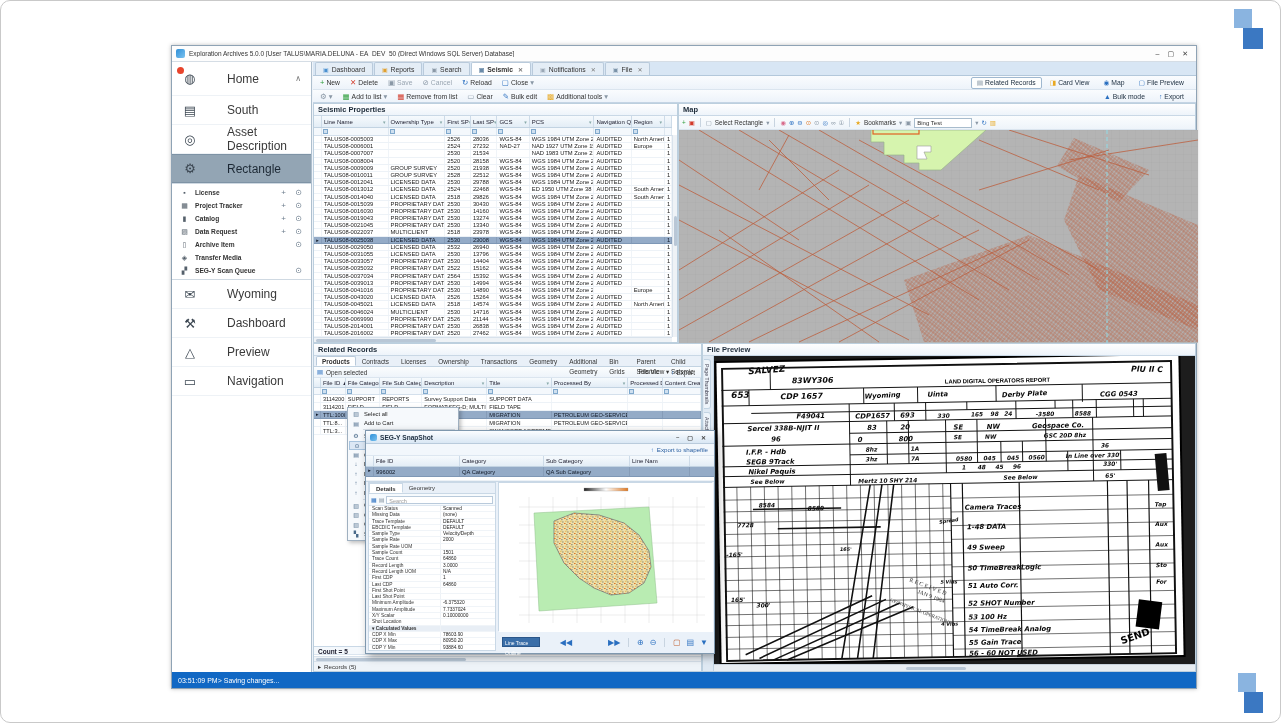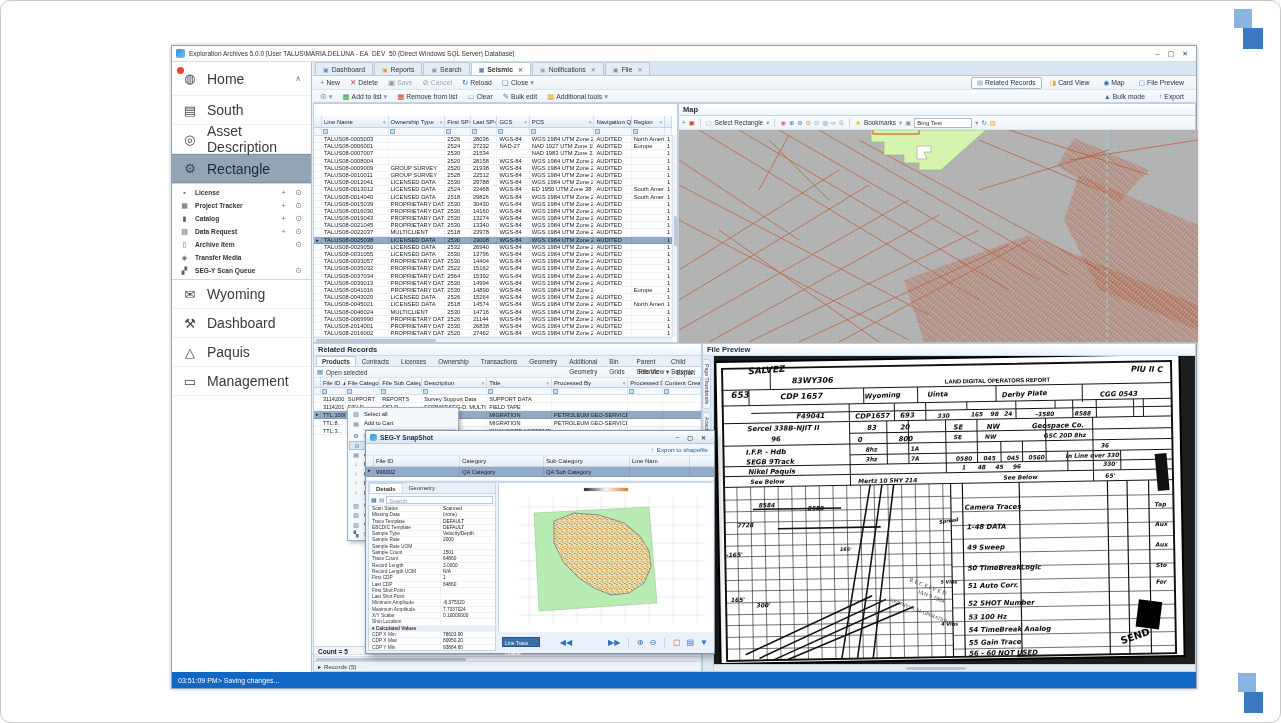--- a/index.html
+++ b/index.html
@@ -9,21 +9,21 @@
   .app{position:absolute;left:170px;top:44px;width:1026px;height:644px;background:#eef3f9;border:1px solid #8fa3b5;box-shadow:0 0 4px rgba(0,0,0,.25);font-size:7px;color:#222;}
   .titlebar{position:absolute;left:0;top:0;right:0;height:16px;background:#fdfdfd;border-bottom:1px solid #d5dde5;display:flex;align-items:center;padding:0 4px;gap:4px;}
   .titlebar .ttl{font-size:6.5px;color:#333;flex:1;white-space:nowrap;overflow:hidden;}
   .appicon{width:9px;height:9px;background:linear-gradient(135deg,#2e8fd8,#7bc2ef);border-radius:2px;}
   .winbtns{display:flex;gap:8px;font-size:7px;color:#444;padding-right:4px;}
   .sidebar{position:absolute;left:0;top:16px;width:140px;bottom:16px;background:#fff;border-right:1px solid #aebfce;overflow:hidden;}
   .sb-item{display:flex;align-items:center;gap:9px;padding:0 10px;height:29px;border-bottom:1px solid #eef2f6;color:#3a3a3a;cursor:pointer;}
   .sb-item.first{height:34px;}
   .sb-item.sel{background:#93a5b4;border-top:1px solid #7e93a5;border-bottom:1px solid #7e93a5;color:#1d2935;}
   .sb-ic{font-size:13px;width:16px;text-align:center;color:#3c4752;position:relative;}
-  .sb-lbl{font-size:14px;flex:1;}
+  .sb-lbl{font-size:12px;flex:1;margin-left:20px;}
   .sb-ch{font-size:8px;color:#777;}
   .reddot{position:absolute;left:-5px;top:-4px;width:7px;height:7px;border-radius:50%;background:#e8442c;}
   .sb-sub{border-bottom:1px solid #cfd9e2;border-top:1px solid #cfd9e2;background:#fff;padding:2px 0;}
   .sb-subitem{display:flex;align-items:center;gap:6px;height:13px;padding:0 8px;color:#333;}
   .sb-subitem .sic{font-size:7px;width:9px;color:#55606b;text-align:center;}
   .sb-subitem .slbl{flex:1;font-size:6.6px;font-weight:bold;}
   .sb-subitem .act{font-size:8px;color:#6b7c8c;width:9px;text-align:center;}
   .statusbar{position:absolute;left:0;bottom:0;right:0;height:16px;background:#1168c4;color:#fff;font-size:7px;display:flex;align-items:center;padding:0 6px;}
   .main{position:absolute;left:141px;top:16px;right:0;bottom:16px;background:#e8eef5;}
   .tabstrip{position:absolute;left:0;top:0;right:0;height:14px;background:#d8e6f4;border-bottom:1px solid #b3c8db;display:flex;align-items:flex-end;padding-left:2px;}
@@ -178,25 +178,25 @@
         <div class="sb-item">
           <span class="sb-ic">✉</span>
           <span class="sb-lbl">Wyoming</span>
         </div>
         <div class="sb-item">
           <span class="sb-ic">⚒</span>
           <span class="sb-lbl">Dashboard</span>
         </div>
         <div class="sb-item">
           <span class="sb-ic">△</span>
-          <span class="sb-lbl">Paquis</span>
+          <span class="sb-lbl">Preview</span>
         </div>
         <div class="sb-item">
           <span class="sb-ic">▭</span>
-          <span class="sb-lbl">Management</span>
+          <span class="sb-lbl">Navigation</span>
         </div>
       </div>
 
     <div class="main">
       <div class="tabstrip" id="tabstrip">
           <div class="tab">
             <span class="tic" style="color: rgb(74, 144, 208);">▣</span>
             <span class="tlbl">Dashboard</span>
           </div>
           <div class="tab">
@@ -301,20 +301,21 @@
               <span>Bulk mode</span>
             </div>
             <div class="vbtn">
               <span class="ic blue">↑</span>
               <span>Export</span>
             </div>
           </div>
         </div>
 
       <div class="panel" style="left:0;top:41px;width:365px;height:240px;">
+        <div class="panel-h">Seismic Properties</div>
         <div id="sgrid" style="position:absolute;left:0;top:12px;right:5px;bottom:5px;overflow:hidden;">
             <div class="ghead">
               <div class="ghc" style="width: 8px;">
                 <span></span>
               </div>
               <div class="ghc" style="width: 68px;">
                 <span>Line Name</span>
                 <span class="fm">▾</span>
               </div>
               <div class="ghc" style="width: 58px;">

